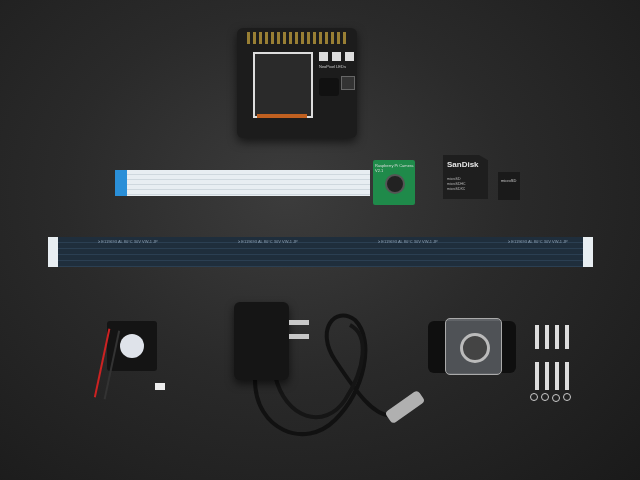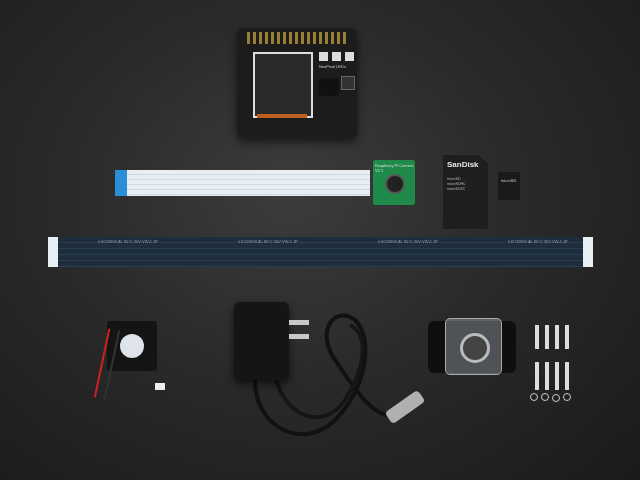--- a/index.html
+++ b/index.html
@@ -19,21 +19,21 @@
   .hat .silk{left:82px;top:36px;font-size:4px;color:#ccc;}
   
   .ribbon-short{left:115px;top:170px;width:255px;height:26px;
     background:repeating-linear-gradient(180deg,#e8eef2 0 4px,#cfd8de 4px 5px);}
   .ribbon-short .tab{left:0;top:0;width:12px;height:26px;background:#2a8fd8;}
   
   .cam{left:373px;top:160px;width:42px;height:45px;background:#1f8a4a;border-radius:2px;}
   .cam .lens{left:12px;top:14px;width:16px;height:16px;background:#222;border-radius:50%;border:2px solid #555;}
   .cam .label{left:2px;top:3px;font-size:4px;color:#ddd;}
   
-  .sd{left:443px;top:155px;width:45px;height:74px;background:#1e1e1e;clip-path:polygon(0 0,80% 0,100% 12%,100% 100%,0 100%);}
+  .sd{left:443px;top:155px;width:45px;height:44px;background:#1e1e1e;clip-path:polygon(0 0,80% 0,100% 12%,100% 100%,0 100%);}
   .sd .brand{left:4px;top:5px;font-size:8px;color:#e6e6e6;font-weight:bold;}
   .sd .small{left:4px;top:22px;font-size:3.5px;color:#bbb;line-height:5px;}
   .microsd{left:498px;top:172px;width:22px;height:28px;background:#1a1a1a;}
   .microsd .t{left:3px;top:6px;font-size:4px;color:#ccc;}
   
   .ribbon-long{left:48px;top:237px;width:545px;height:30px;
     background:repeating-linear-gradient(180deg,#1f2e3c 0 5px,#2b3f52 5px 6px);}
   .ribbon-long .tab{top:0;width:10px;height:30px;background:#e8eef2;}
   .ribbon-long .txt{top:2px;font-size:4px;color:#8ca0b4;white-space:nowrap;line-height:6px;}
   

